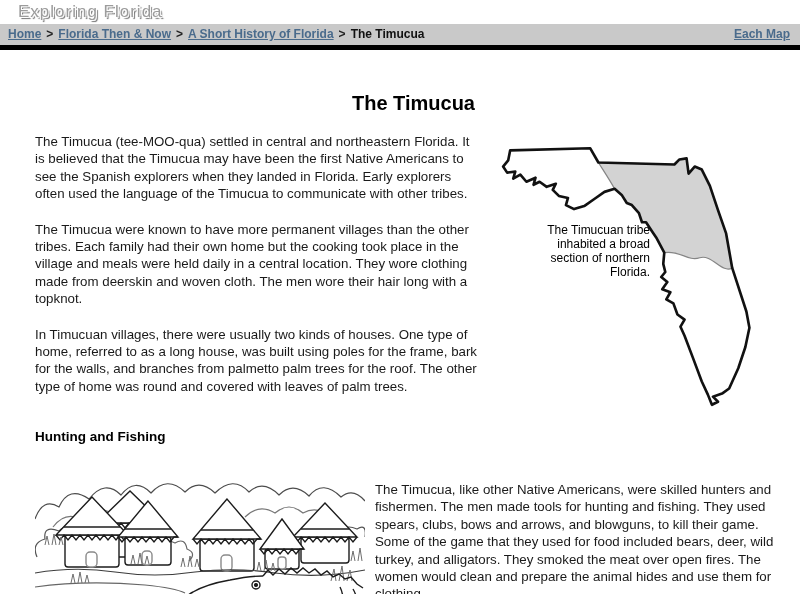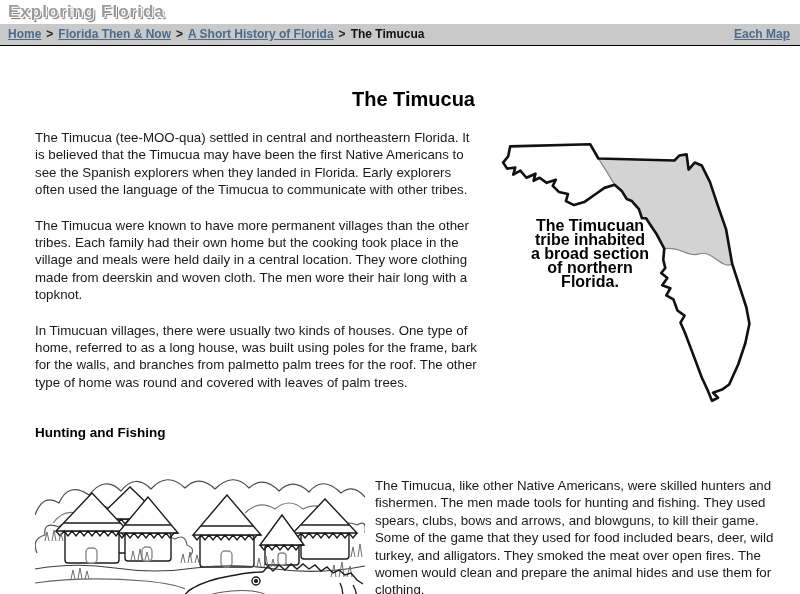--- a/index.html
+++ b/index.html
@@ -1,41 +1,41 @@
 <!DOCTYPE html>
 <html><head>
 <meta charset="utf-8">
 <style>
   * { margin:0; padding:0; box-sizing:border-box; }
   html,body { width:800px; height:594px; overflow:hidden; background:#fff;
               font-family:"Liberation Sans", sans-serif; color:#1a1a1a; }
   
   .masthead { height:24px; background:#fff; padding:2px 0 0 8px; }
-  .logo { display:inline-block; font-size:17px; font-weight:bold; letter-spacing:1px;
+  .logo { display:inline-block; font-size:17px; font-weight:normal; letter-spacing:1px;
           color:#9c9c9c;
           text-shadow:-1px -1px 0 #ffffff, 1px -1px 0 #ffffff, -1px 1px 0 #ffffff,
-                       1px 1px 0 #f2f2f2, 2px 2px 1px #6f6f6f; }
+                       1px 1px 0 #f2f2f2, 2px 2px 1px #6f6f6f;margin-left:10px; }
   
-  .crumbbar { background:#c9c9c9; border-bottom:1px solid #000000;
+  .crumbbar { background:#c9c9c9; border-bottom:5px solid #000000;
               display:flex; justify-content:space-between; align-items:center;
               padding:3px 10px 4px 8px; font-size:12px; }
   .crumbbar a { color:#4a6b8c; font-weight:bold; text-decoration:underline; cursor:pointer; }
   .crumbbar .sep { margin:0 5px; color:#222; font-weight:bold; }
   .crumbbar .current { color:#111; font-weight:bold; }
   
   .content { padding:0 8px 0 35px; }
   h1.page-title { text-align:center; font-size:20px; margin:42px 0 16px 0; color:#000; }
   .content p { font-size:13.3px; line-height:17.4px; margin:18px 0 16px 0; }
   h3.subhead { font-size:13.5px; margin:20px 0 17px 0; color:#000; }
   h3.clear { clear:both; }
   
   .map-fig { float:right; width:296px; height:292px; margin:-2px 0 8px 18px; position:relative; }
   .map-fig svg { display:block; }
   .map-caption { position:absolute; left:34px; top:94px; width:120px;
-                 font-size:16px; line-height:14px; font-weight:bold; text-align:center; color:#000; }
+                 font-size:12px; line-height:14px; font-weight:normal; text-align:right; color:#000; }
   
   .hunt-row { display:flex; align-items:flex-start; }
   .village-art { width:330px; flex:0 0 330px; margin-right:10px; }
   .hunt-text { flex:1; padding-top:2px; }
 </style>
 </head>
 <body>
 
 <div class="masthead">
   <span class="logo">Exploring Florida</span>

